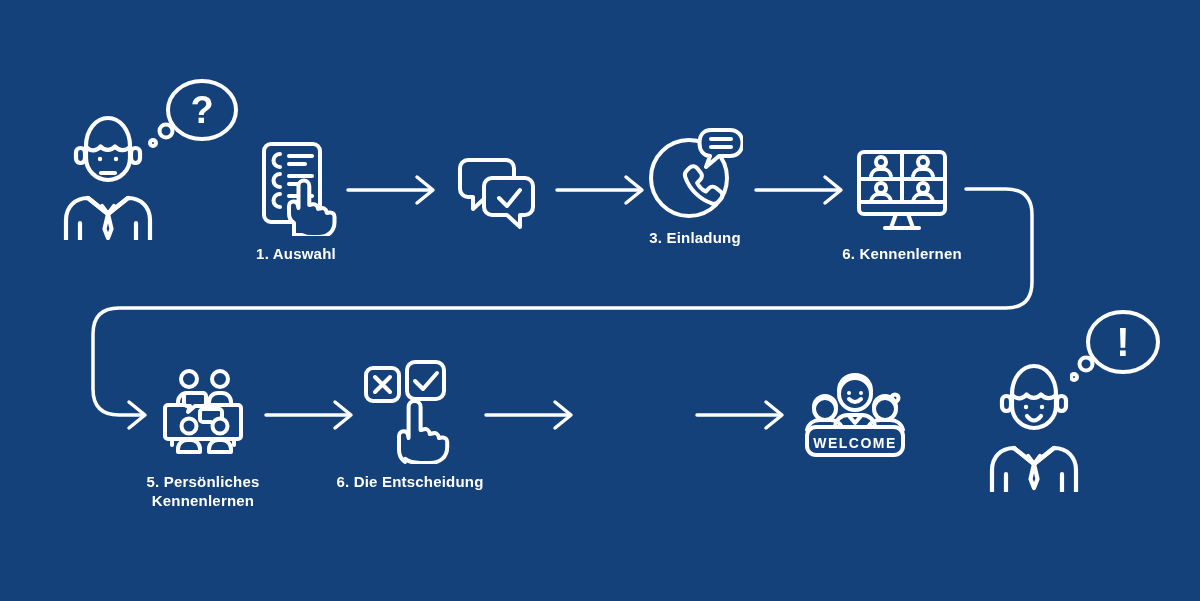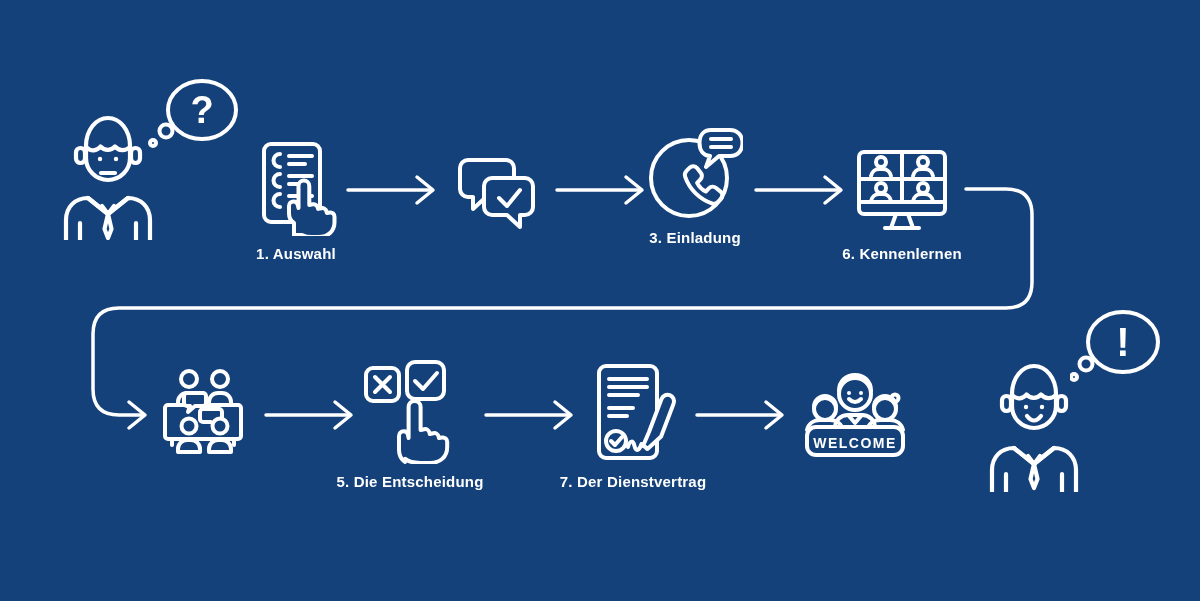--- a/index.html
+++ b/index.html
@@ -165,52 +165,36 @@
         <line x1="19" y1="75" x2="19" y2="81"></line>
         <line x1="81" y1="75" x2="81" y2="81"></line>
         <path fill="#14417a" d="M34 29 h16 a3 3 0 0 1 3 3 v7 a3 3 0 0 1 -3 3 h-8 l-7 6 2-6 h-3 a3 3 0 0 1 -3 -3 v-7 a3 3 0 0 1 3 -3 z"></path>
         <path fill="#14417a" d="M50 45 h16 a3 3 0 0 1 3 3 v7 a3 3 0 0 1 -3 3 h-3 l2 6 -7-6 h-8 a3 3 0 0 1 -3 -3 v-7 a3 3 0 0 1 3 -3 z"></path>
         <circle cx="36" cy="62" r="7.5" fill="#14417a"></circle>
         <path fill="#14417a" d="M25 88 v-3 a9 9 0 0 1 9-9 h4 a9 9 0 0 1 9 9 v3 z"></path>
         <circle cx="67" cy="62" r="7.5" fill="#14417a"></circle>
         <path fill="#14417a" d="M56 88 v-3 a9 9 0 0 1 9-9 h4 a9 9 0 0 1 9 9 v3 z"></path>
       </svg>
     </div>
+    <div class="step-label">5. Persönliches Kennenlernen</div>
   </div>
 
   <div class="step row2" style="left:310px;top:364px">
     <div class="icon-wrap">
       <svg width="100" height="108" viewBox="0 0 100 108" fill="none" stroke="#ffffff" stroke-width="4" stroke-linecap="round" stroke-linejoin="round">
         <rect x="6" y="12" width="33" height="33" rx="7"></rect>
         <path d="M15 21 l15 15 M30 21 l-15 15"></path>
         <rect x="47" y="6" width="37" height="37" rx="8"></rect>
         <polyline points="55,25 63,33 77,17"></polyline>
         <path fill="#14417a" d="M45 106 c-4-3-6-7-6-12 V80 c0-2.8 2-4.8 4.6-4.8 c2.2 0 4 1.5 4.4 3.8 l.6 3 V51 c0-3.3 2.7-6 6-6 s6 2.7 6 6 v23 l3.6-.8 c2.4-.5 4.7 1 5.3 3.4 l.3 1.4 3.6-.8 c2.4-.5 4.7 1 5.3 3.4 l.3 1.4 3.2-.5 c2.7-.4 5 1.7 5 4.4 v5 c0 10-7 16-17 16 h-10 c-5.5 0-12-1.5-15-4 z"></path>
       </svg>
     </div>
-    <div class="step-label">5. Die Entscheidung</div>
-  </div>
-
-  <div class="step row2" style="left:533px;top:364px">
-    <div class="icon-wrap">
-      <svg width="88" height="102" viewBox="0 0 88 102" fill="none" stroke="#ffffff" stroke-width="4" stroke-linecap="round" stroke-linejoin="round">
-        <rect x="10" y="4" width="58" height="92" rx="7"></rect>
-        <line x1="20" y1="17" x2="58" y2="17"></line>
-        <line x1="20" y1="25" x2="58" y2="25"></line>
-        <line x1="20" y1="33" x2="49" y2="33"></line>
-        <line x1="20" y1="46" x2="44" y2="46"></line>
-        <line x1="20" y1="54" x2="38" y2="54"></line>
-        <circle cx="27" cy="79" r="10"></circle>
-        <polyline points="22,79 26,83 33,75"></polyline>
-        <path d="M39 85 c2-7 5-7 6.5-1 c1.5 6 4.5 5 7-2"></path>
-        <path fill="#14417a" d="M54 84 l6-14 12.5-33 c1.3-3.4 5-5.1 8.3-3.8 c3.4 1.3 5.1 5 3.8 8.4 L72.1 74.5 59 86.5 c-.9.8-2.2-.1-1.9-1.2 z"></path>
-      </svg>
-    </div>
-    <div class="step-label">7. Der Dienstvertrag</div>
-  </div>
+    <div class="step-label">6. Die Entscheidung</div>
+  </div>
+
 
   <div class="step row2" style="left:755px;top:364px">
     <div class="icon-wrap">
       <svg width="112" height="100" viewBox="0 0 112 100" fill="none" stroke="#ffffff" stroke-width="4" stroke-linecap="round" stroke-linejoin="round">
         <circle cx="26" cy="45" r="11"></circle>
         <path d="M15 43 a11 11 0 0 1 22 0"></path>
         <path d="M8 66 c1.5-6.5 7-10 13-10 h10 c6 0 11.5 3.5 13 10"></path>
         <circle cx="86" cy="45" r="11"></circle>
         <path d="M75 43 a11 11 0 0 1 22 0"></path>
         <circle cx="96" cy="34" r="3.5"></circle>

